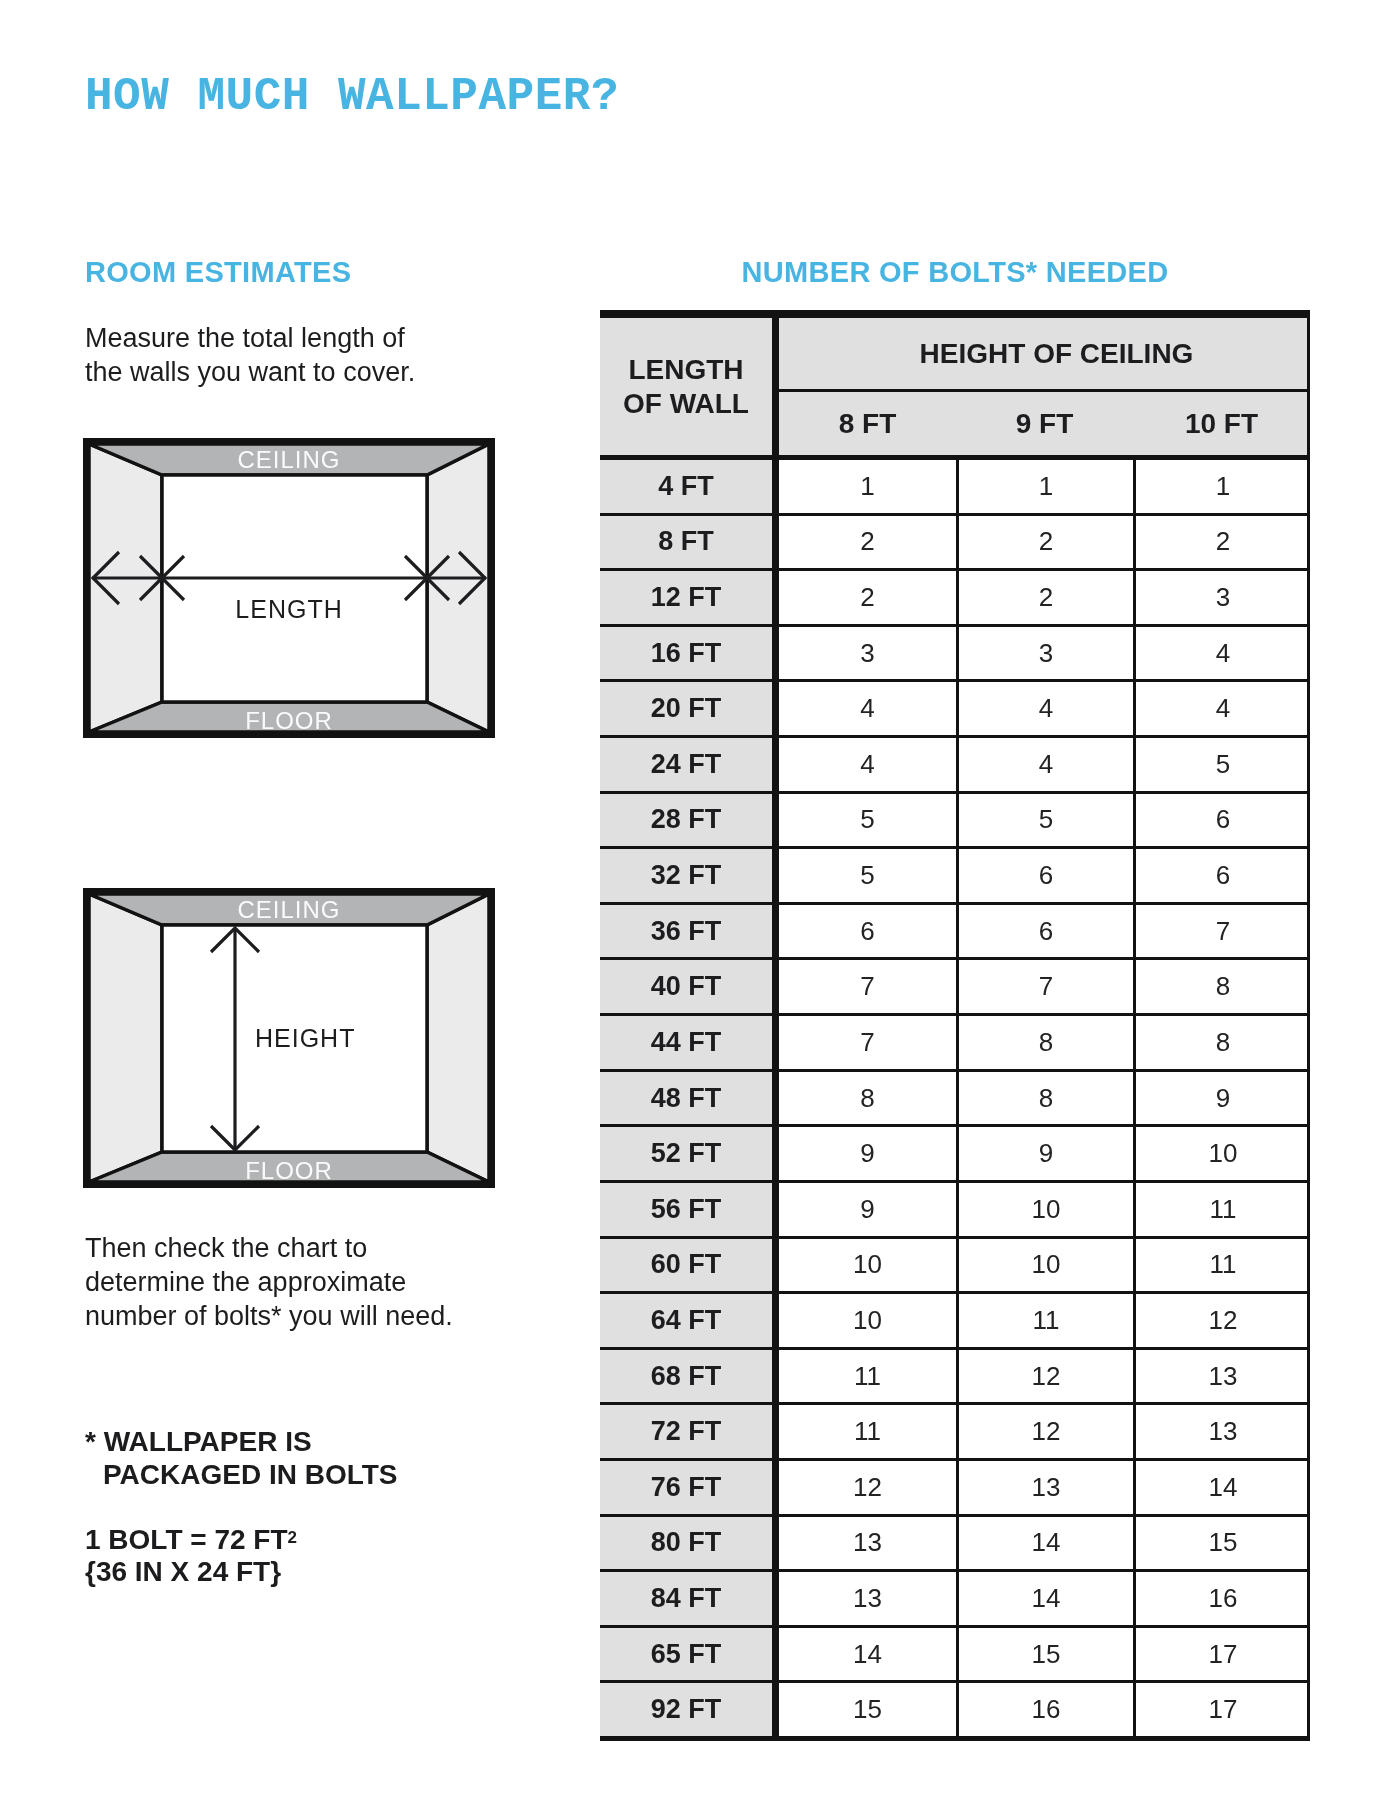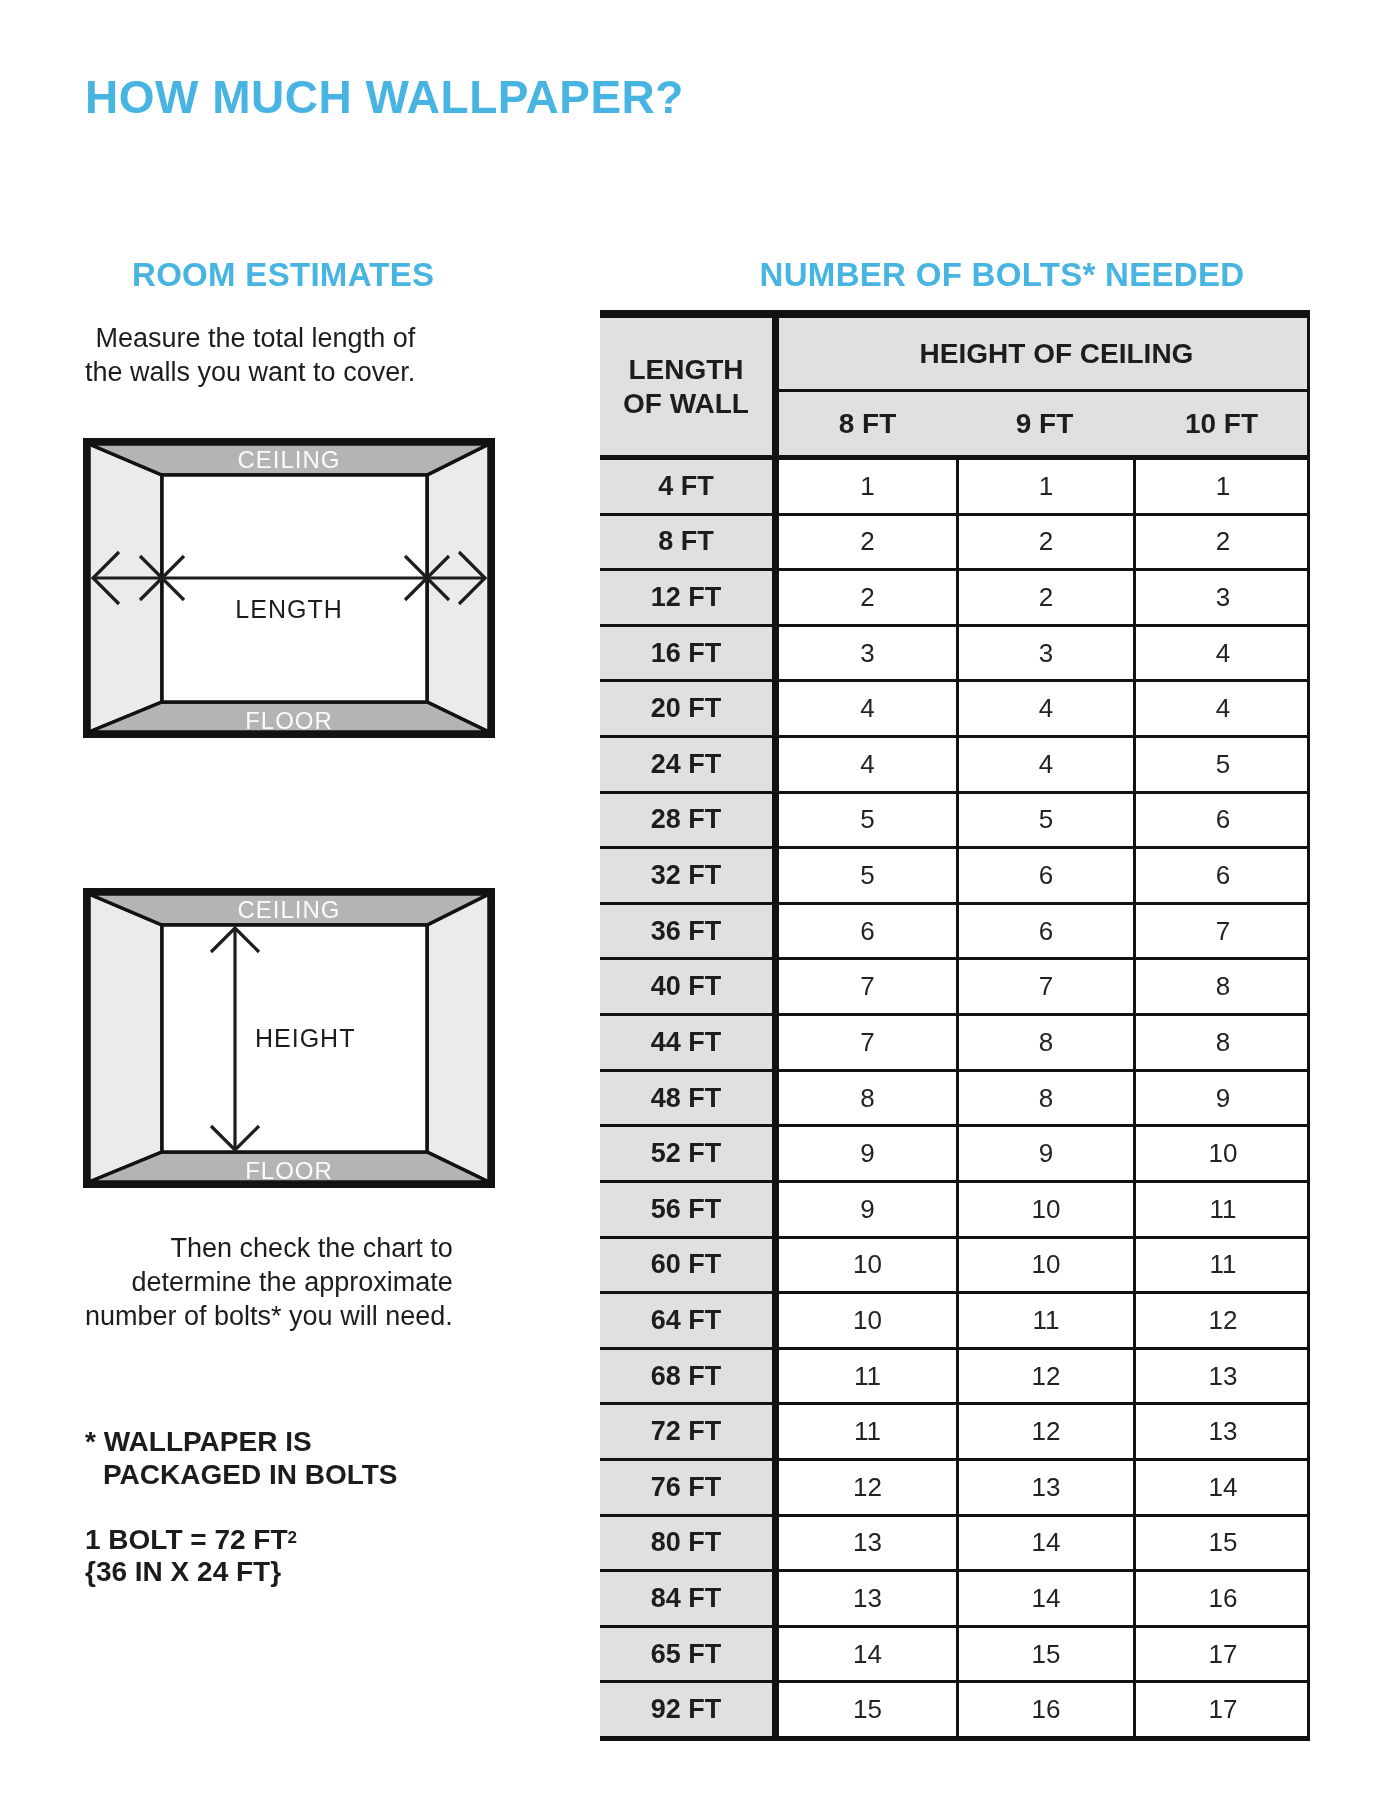--- a/index.html
+++ b/index.html
@@ -12,31 +12,30 @@
     overflow:hidden;
   }
   .abs{position:absolute;}
   
   #main-title{
     left:85px;top:72px;
     font-size:46px;font-weight:bold;letter-spacing:.5px;
     line-height:1.1;
   }
   .section-heading{
-    font-size:33px;font-weight:bold;letter-spacing:.3px;margin-left:47px;
+    font-size:29px;font-weight:bold;letter-spacing:.3px;
   }
   #room-estimates-heading{left:85px;top:256px;}
   #table-caption{left:600px;top:256px;width:710px;text-align:center;}
   
   .para{
     left:85px;
     font-size:27px;line-height:34px;
     white-space:pre-line;
     color:#1d1d1f;
-    text-align:right;
   }
   #para-step1{top:321px;}
   #para-step2{top:774px;}
   #para-step3{top:1231px;}
   .footnote{
     left:85px;
     font-size:28px;font-weight:bold;line-height:33px;
     color:#1c1c1e;
   }
   #footnote-block{top:1425px;}
@@ -104,21 +103,21 @@
     font-size:27px;font-weight:bold;
   }
   .tcell.value{font-size:26px;color:#232325;}
   .tcell.v1,.tcell.v2{border-left:3px solid #121212;}
 </style>
 </head>
 <body>
 
 <div id="page">
 
-  <div id="main-title" class="abs accent" style="color: rgb(71, 180, 226);">HOW MUCH WALLPAPER?</div>
+  <div id="main-title" class="abs accent" style="color: rgb(71, 180, 226); font-family: Liberation Mono, monospace;">HOW MUCH WALLPAPER?</div>
 
   <div id="room-estimates-heading" class="abs section-heading accent" style="color: rgb(71, 180, 226);">ROOM ESTIMATES</div>
 
   <div id="para-step1" class="abs para">Measure the total length of
 the walls you want to cover.</div>
 
   <svg id="diagram-length" class="abs room-diagram" viewBox="0 0 412 300">
     <polygon points="6,6 79,37 79,264 6,294" fill="#ebebec" stroke="#121212" stroke-width="3.5"></polygon>
     <polygon points="406,6 344,37 344,264 406,294" fill="#ebebec" stroke="#121212" stroke-width="3.5"></polygon>
     <polygon points="6,6 406,6 344,37 79,37" fill="#b3b4b6" stroke="#121212" stroke-width="3.5"></polygon>

